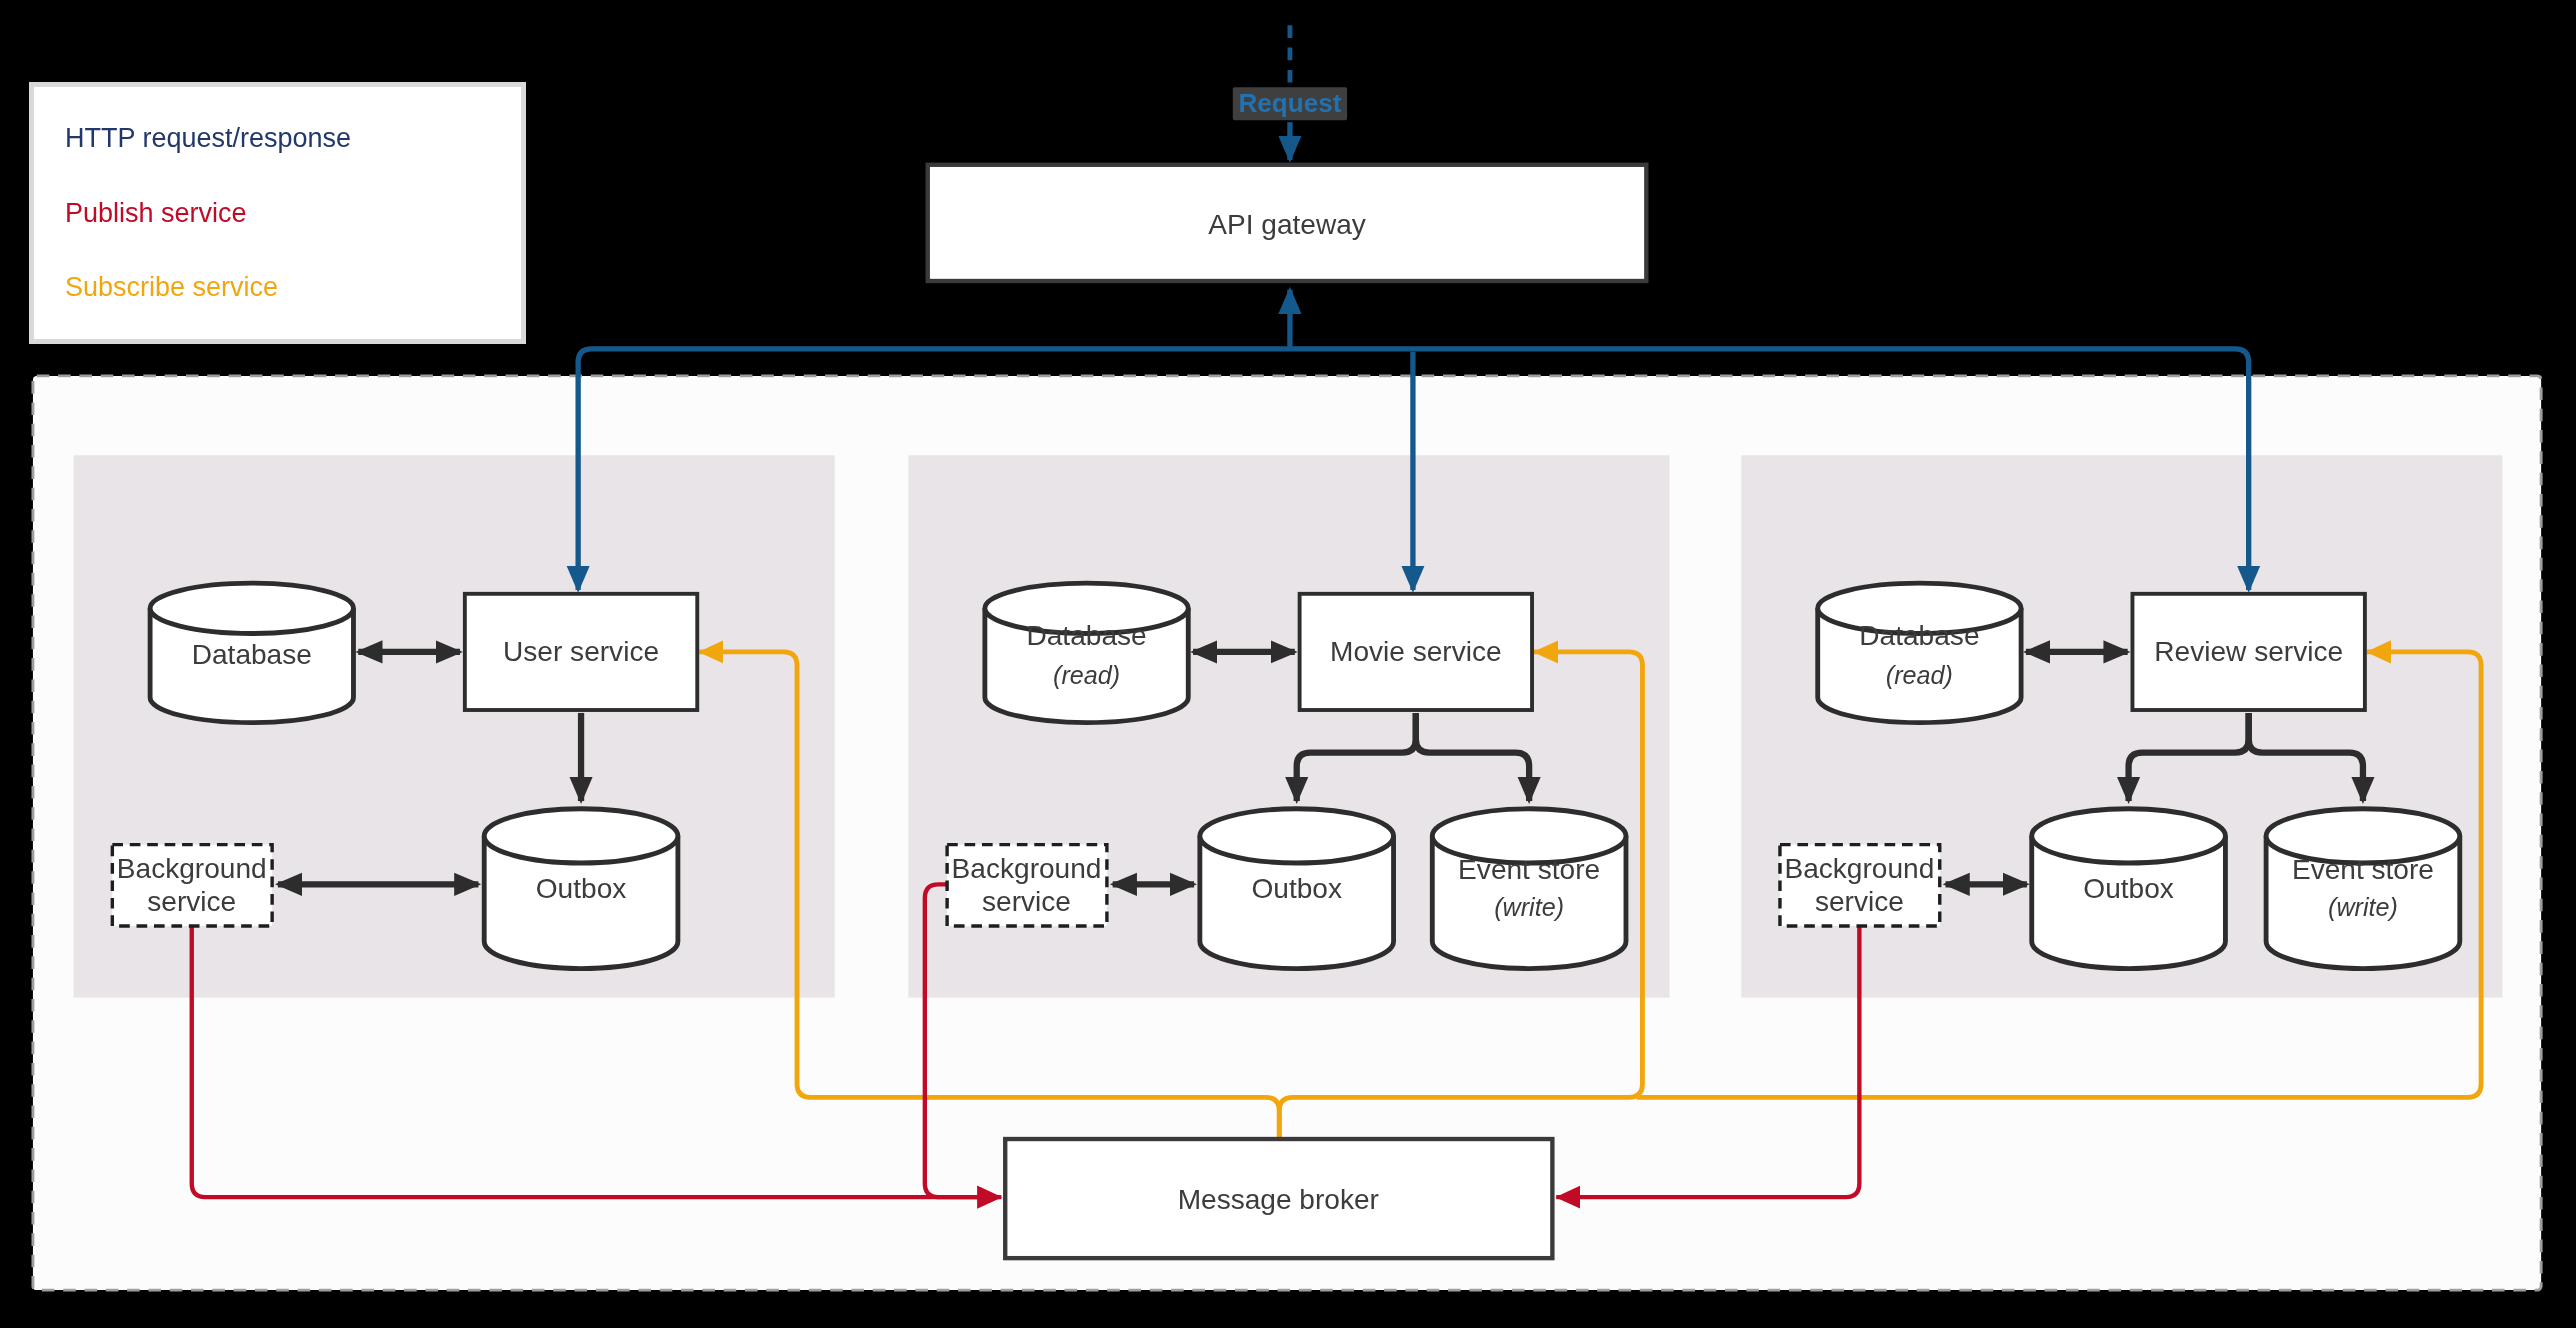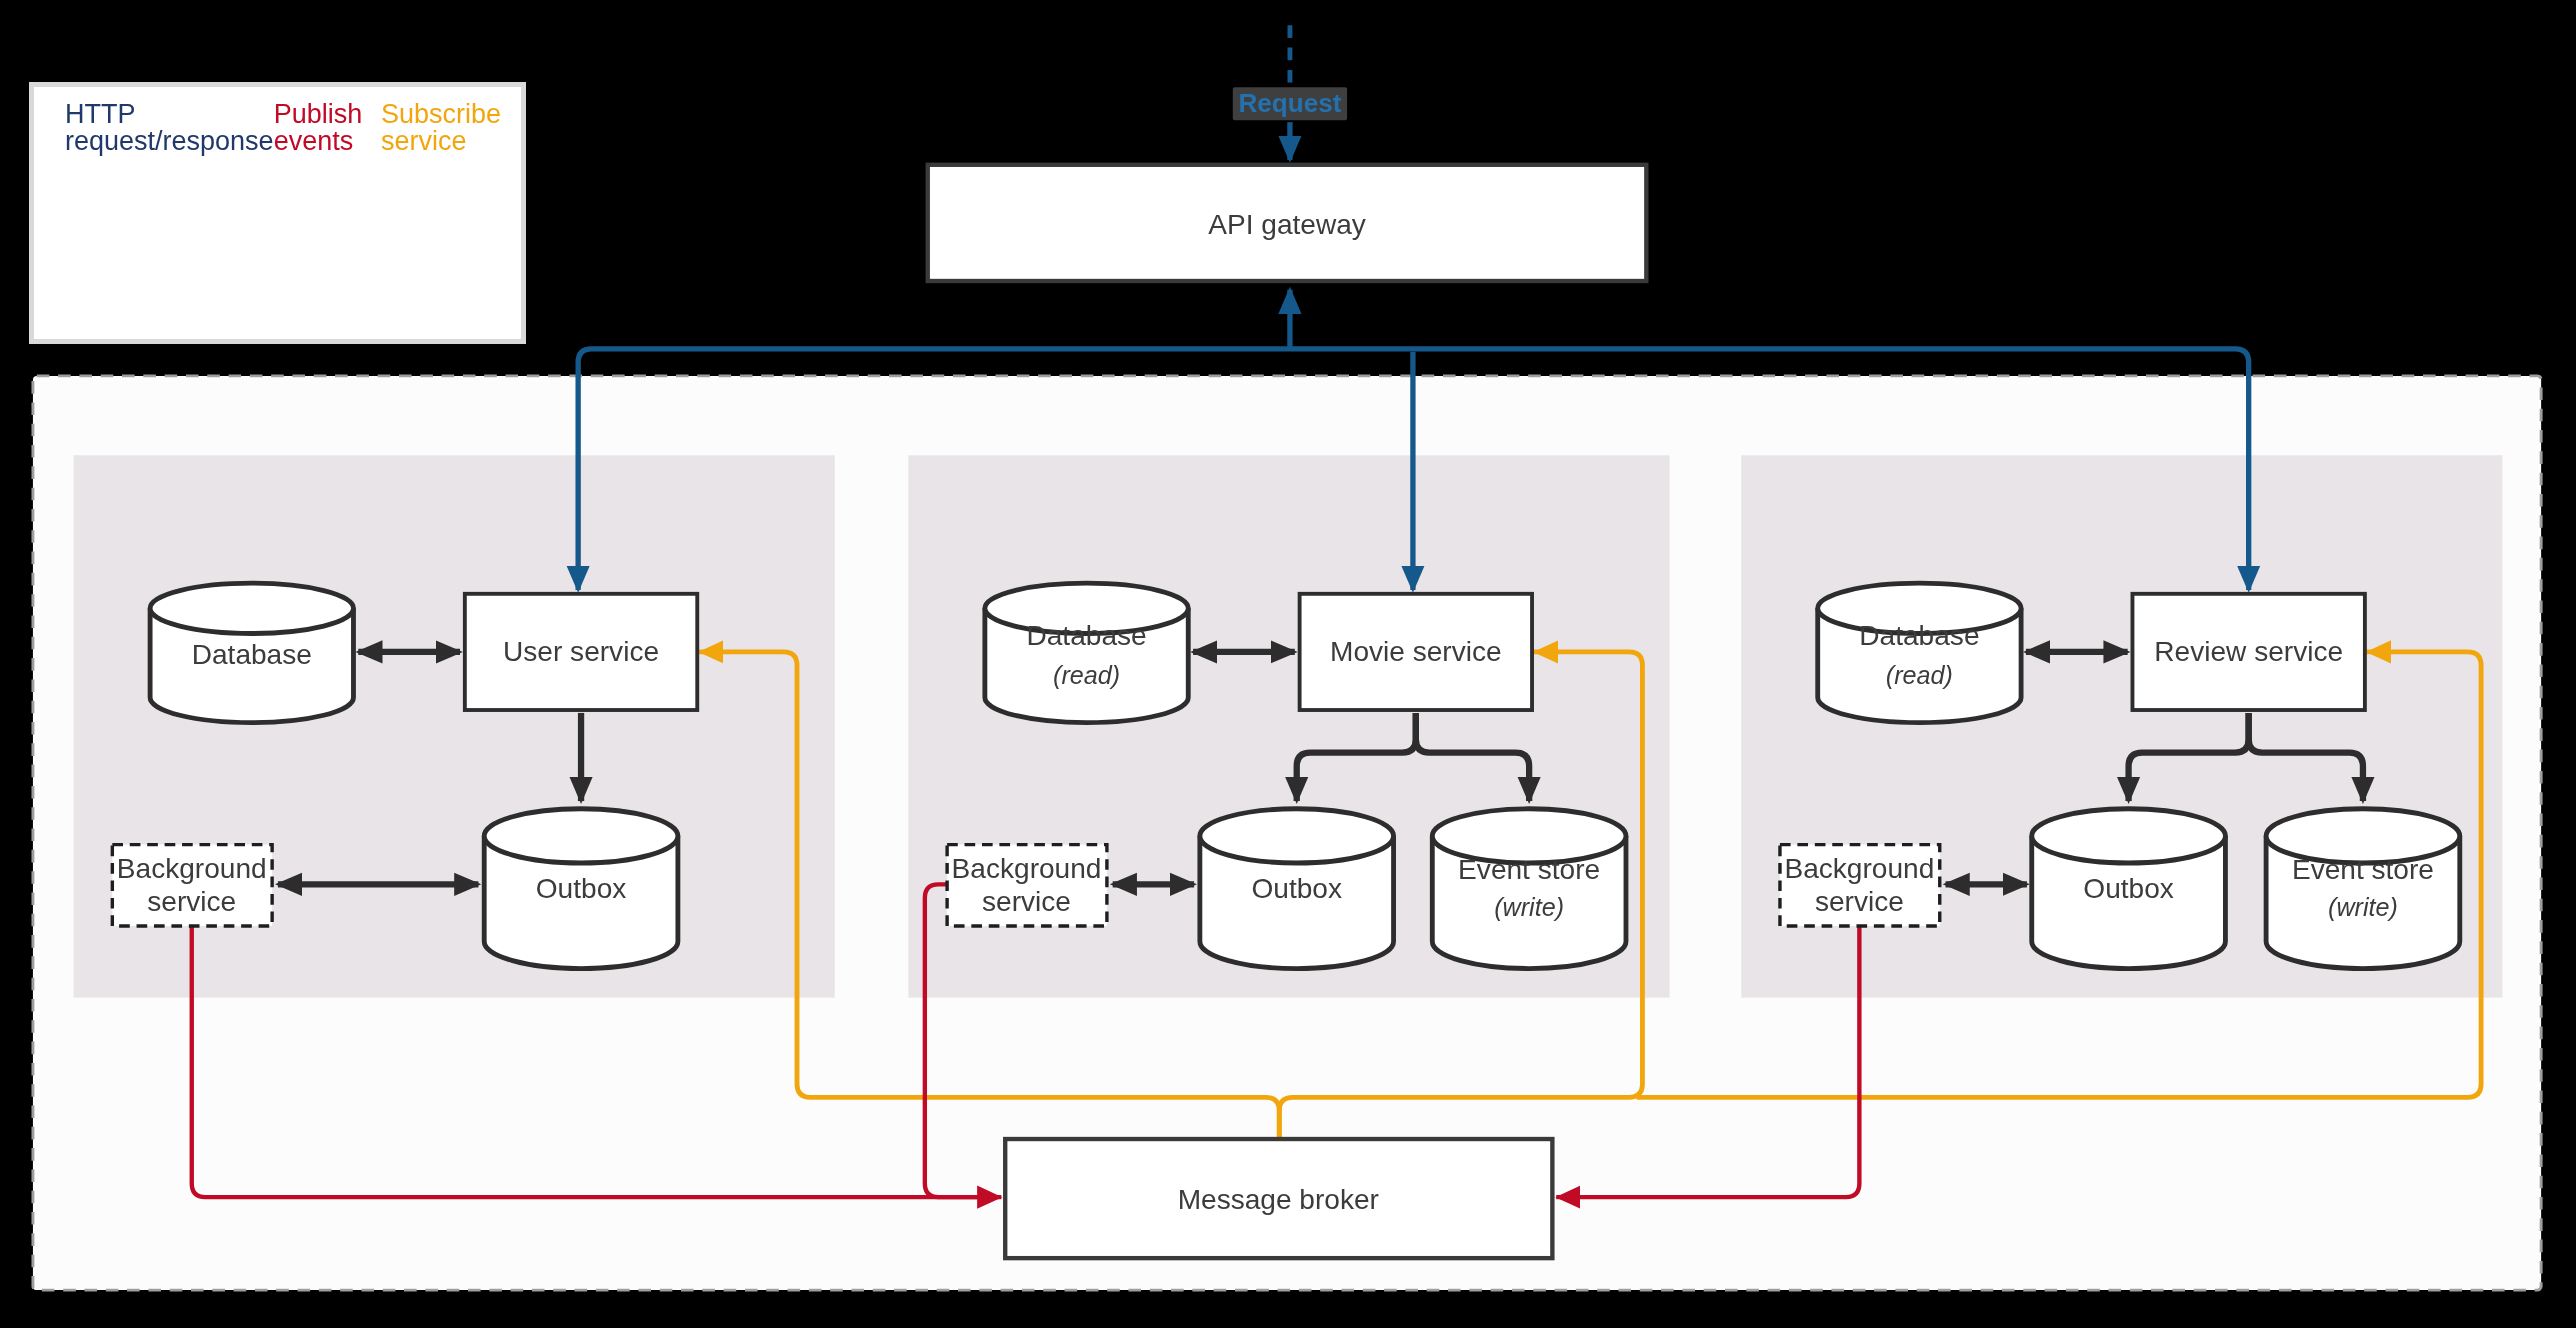--- a/index.html
+++ b/index.html
@@ -2,21 +2,21 @@
 <html><head>
 <meta charset="utf-8">
 <style>
   html,body{margin:0;padding:0;background:#000;}
   .stage{position:relative;width:2576px;height:1329px;background:#000;overflow:hidden;
          font-family:"Liberation Sans",sans-serif;}
   .diagram-svg{position:absolute;left:0;top:0;}
 
   
   .legend{position:absolute;left:29px;top:82px;width:497px;height:262px;box-sizing:border-box;
-          background:#ffffff;border:5.8px solid #d9d9d9;display:flex;flex-direction:row;
+          background:#ffffff;border:5.8px solid #d9d9d9;display:flex;flex-direction:column;
           justify-content:space-around;padding:13.6px 9.7px 13.6px 31px;}
   .legend-row{font-size:27px;line-height:1;}
   .lg-http{color:#21386B;}
   .lg-pub{color:#C00A26;}
   .lg-sub{color:#F2A60E;}
 
   
   text{font-family:"Liberation Sans",sans-serif;fill:#3C3C3C;text-anchor:middle;}
   .lbl{font-size:29px;}
   .lbl-i{font-size:26px;font-style:italic;}
@@ -36,21 +36,21 @@
   .group-box{fill:#E8E4E7;stroke:none;}
   .chip{fill:#3F3F3F;}
 </style>
 </head>
 <body>
 
 <div class="stage">
 
   <div class="legend">
     <div class="legend-row lg-http">HTTP request/response</div>
-    <div class="legend-row lg-pub">Publish events</div>
+    <div class="legend-row lg-pub">Publish service</div>
     <div class="legend-row lg-sub">Subscribe service</div>
   </div>
 
   <svg class="diagram-svg" width="2576" height="1329" viewBox="0 0 2660 1372">
     <defs>
       <marker id="arr-black" markerUnits="userSpaceOnUse" markerWidth="30" markerHeight="30" refX="25" refY="15" orient="auto-start-reverse">
         <path d="M0,3 L28,15 L0,27 Z" fill="#2D2D2D"></path>
       </marker>
       <marker id="arr-blue" markerUnits="userSpaceOnUse" markerWidth="30" markerHeight="30" refX="25" refY="15" orient="auto-start-reverse">
         <path d="M0,3 L28,15 L0,27 Z" fill="#15598C"></path>

